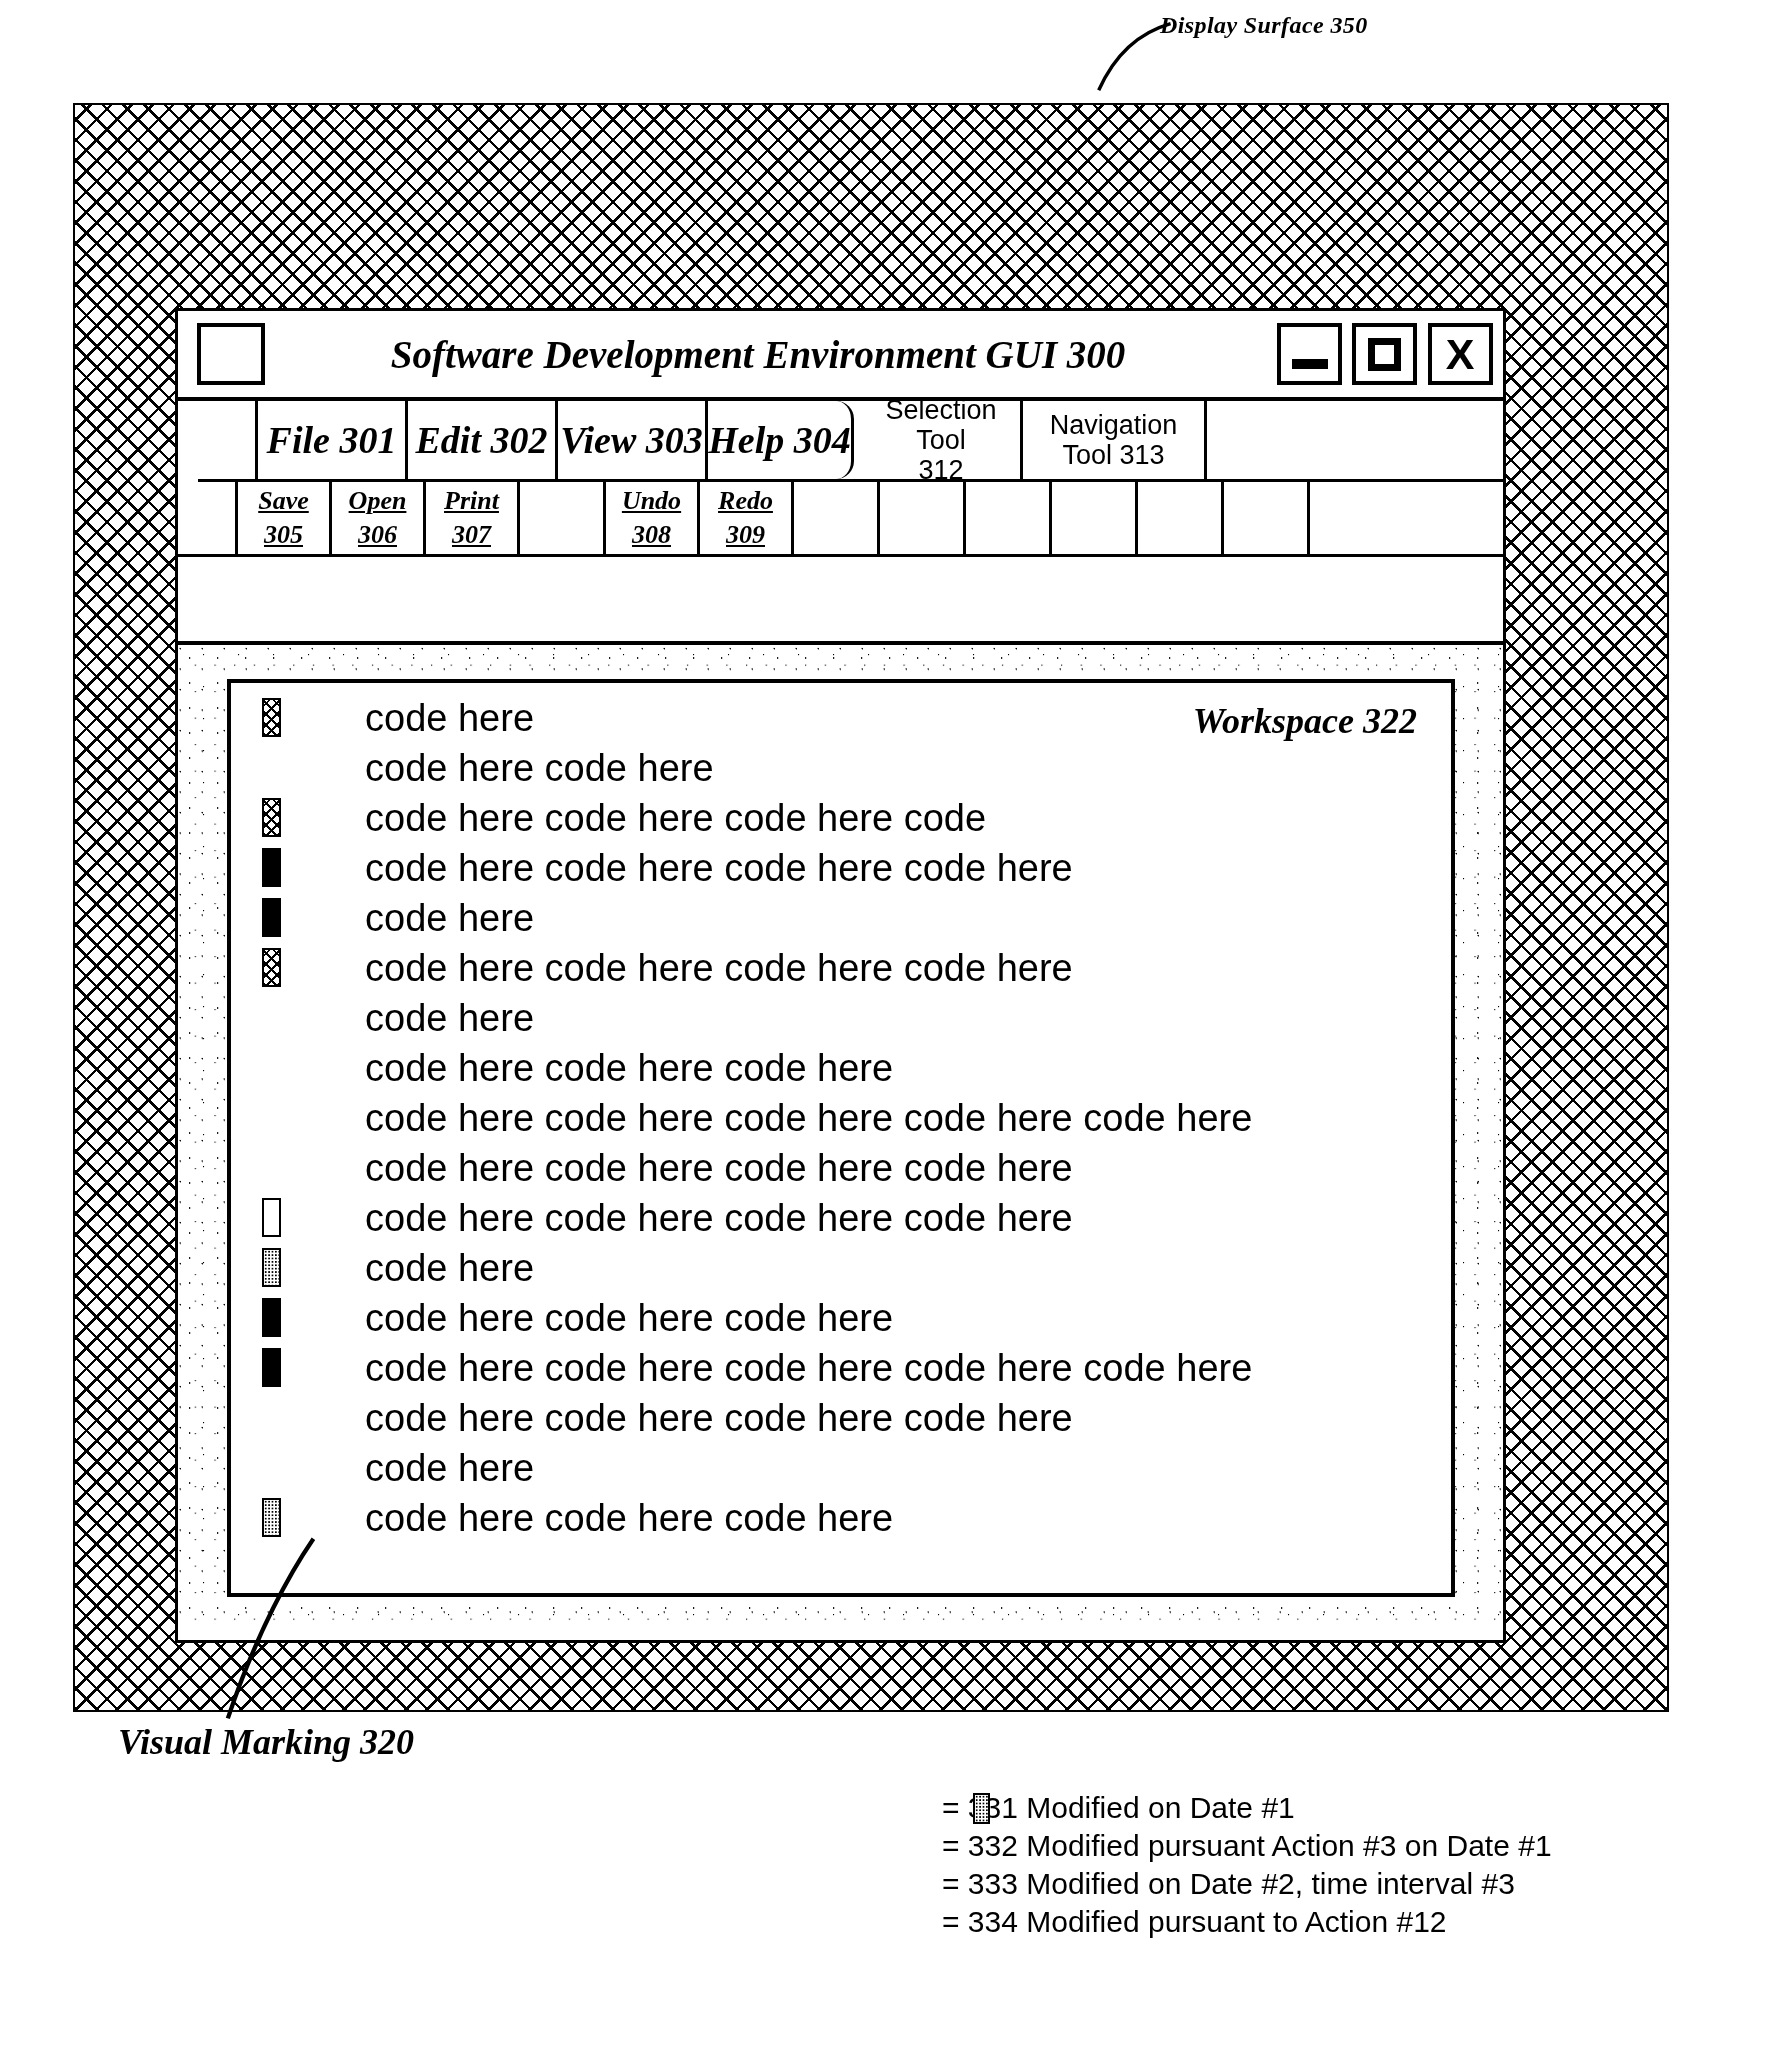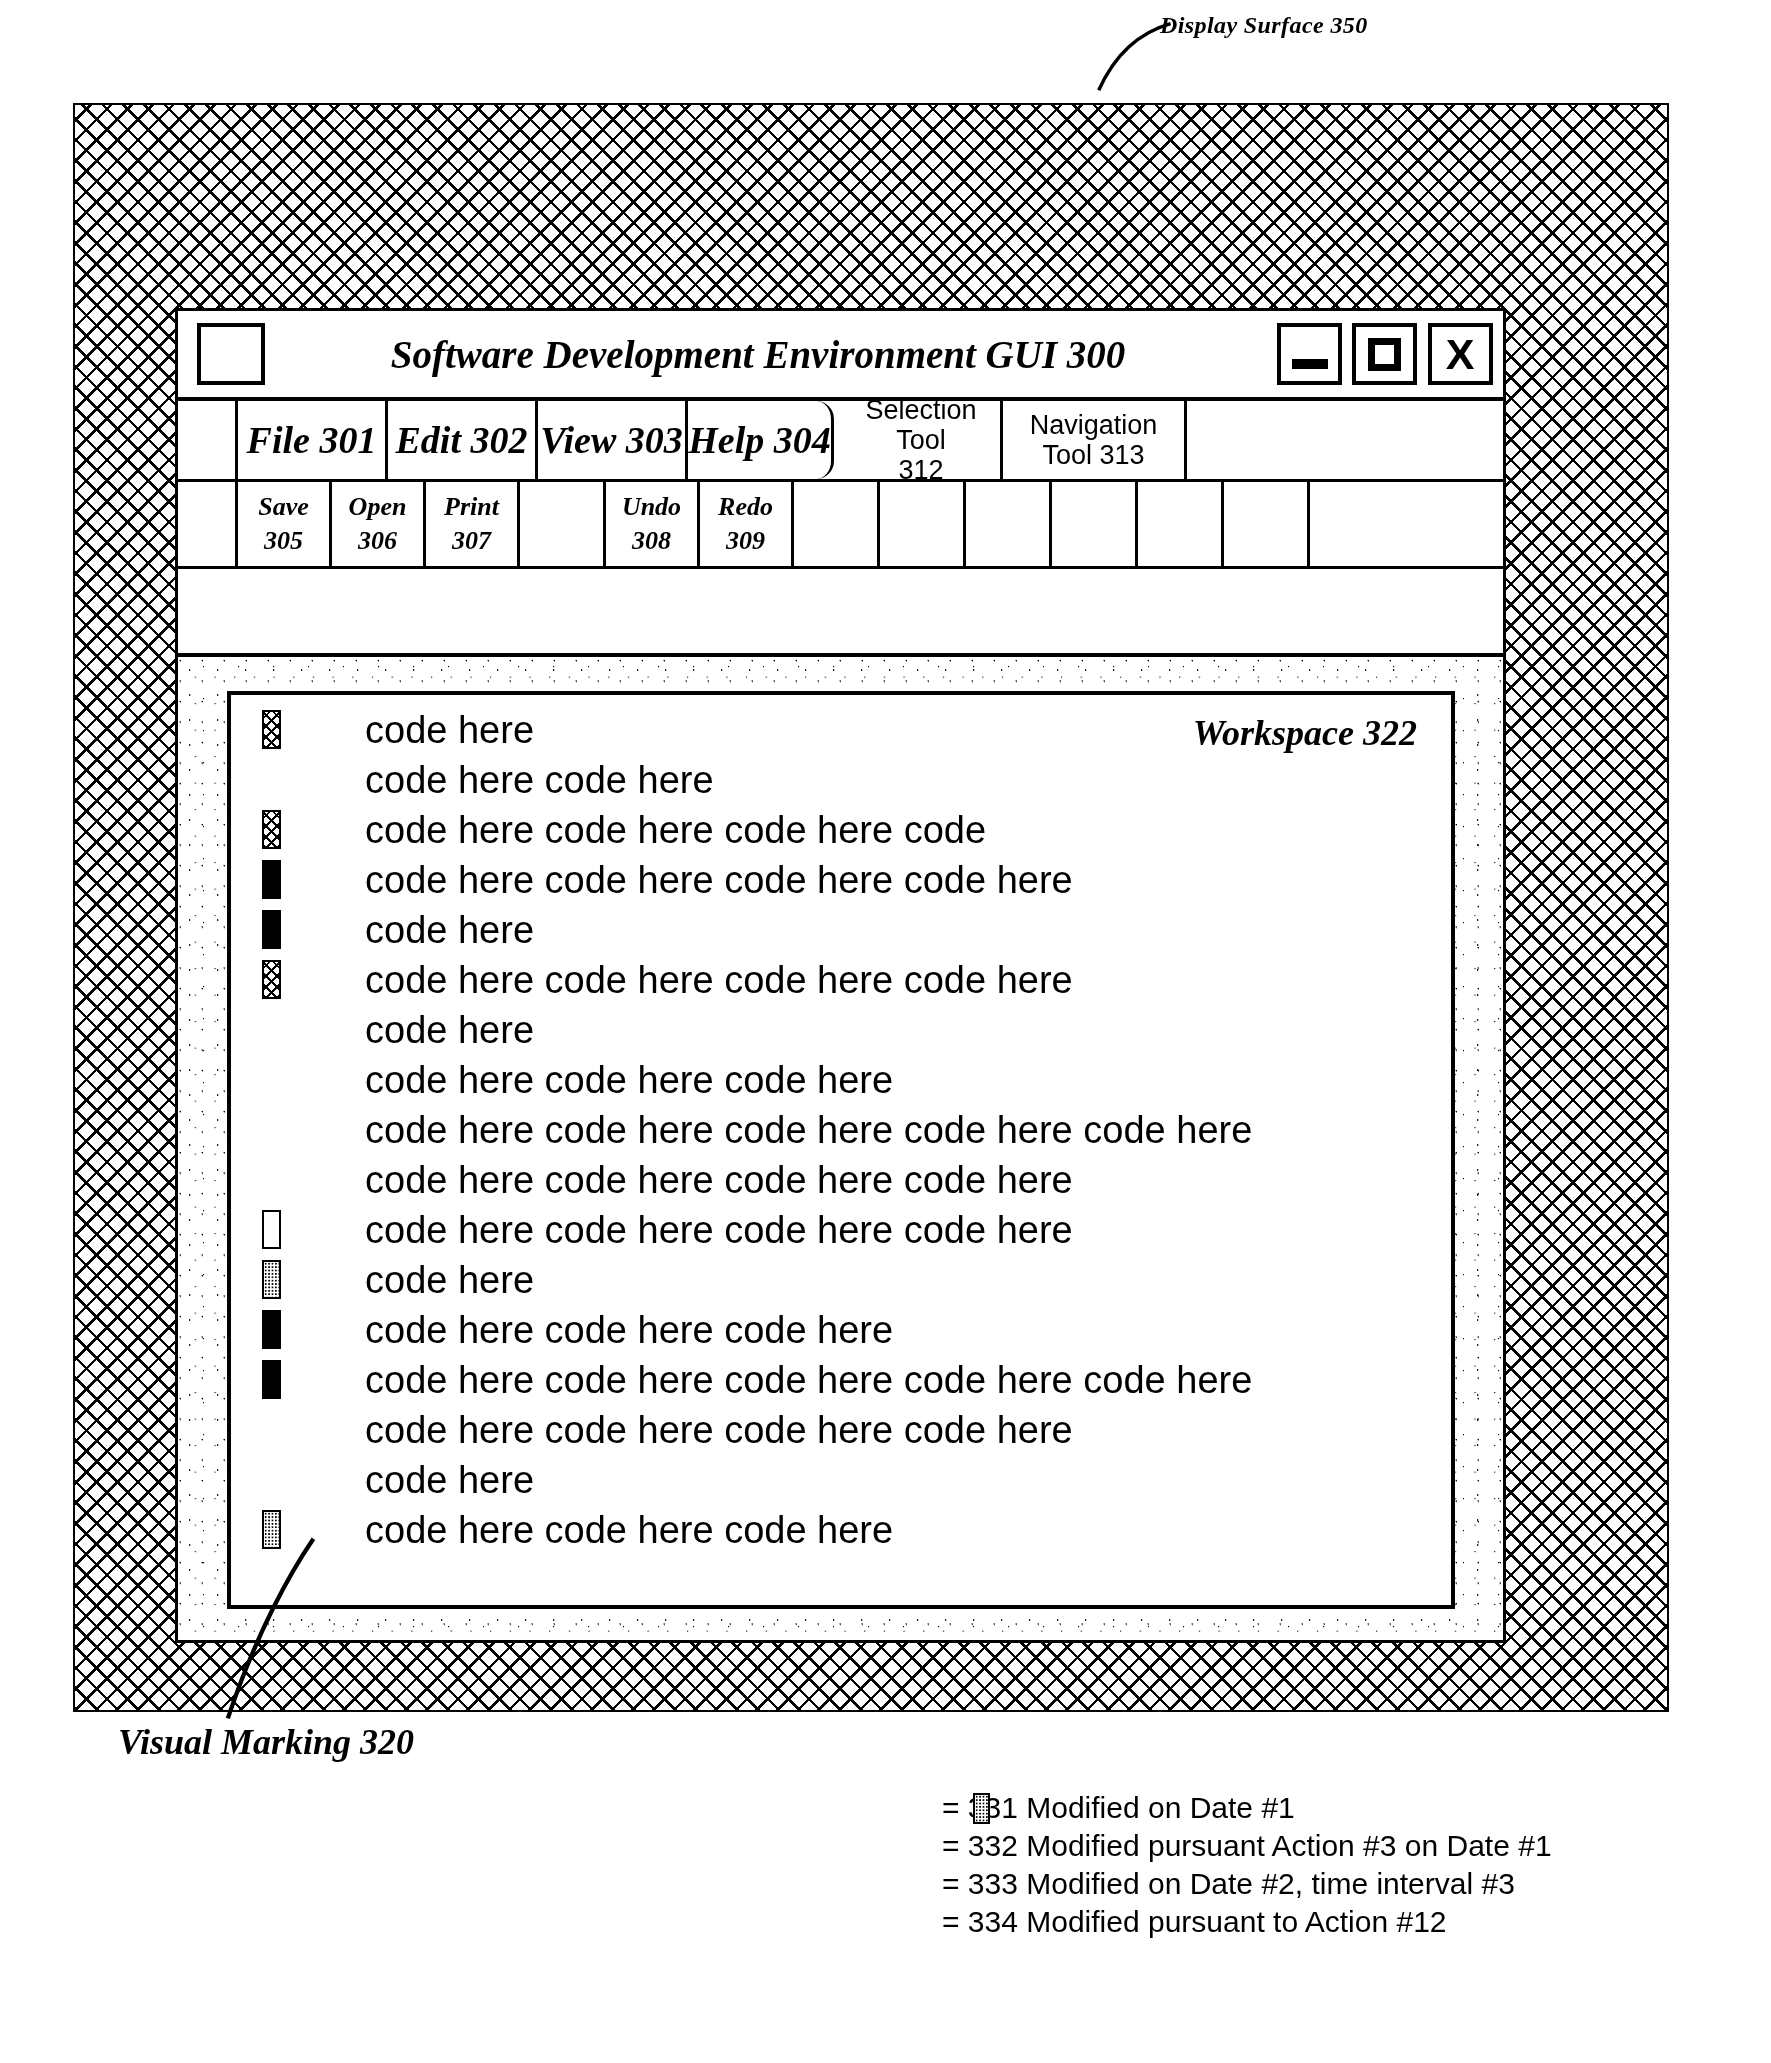--- a/index.html
+++ b/index.html
@@ -53,36 +53,36 @@
   .win-btn{
     flex:none; width:65px; height:62px; margin-right:10.3px;
     border:4.3px solid #000; box-sizing:border-box; background:#fff;
     display:flex; align-items:center; justify-content:center;
   }
   #btn-minimize .glyph{ width:36px; height:10.3px; background:#000; margin-top:20.5px; }
   #btn-maximize .glyph{ width:33px; height:33px; border:7.7px solid #000; box-sizing:border-box; }
   #btn-close .glyph{ font-size:43px; font-weight:bold; line-height:1; font-family:"Liberation Sans", sans-serif; }
 
   
-  #menu-bar{ display:flex; height:81px; border-bottom:3.4px solid #000; box-sizing:border-box; }
+  #menu-bar{ display:flex; height:81px; border-bottom:3.4px solid #000; box-sizing:border-box;margin-left:20px; }
   .menu-cell{
     border-right:3.4px solid #000; box-sizing:border-box;
     display:flex; align-items:center; justify-content:center; text-align:center;
   }
   .menu-cell.spacer-left{ width:60px; }
   .menu-label-serif{ font-size:38px; white-space:nowrap; }
   .menu-label-sans{ font-size:27px; line-height:1.12; }
   #menu-cell-file,#menu-cell-edit,#menu-cell-view{ width:150px; }
   #menu-cell-help{ width:146px;border-radius:18px; }
   #menu-cell-selection{ width:169px;padding-left:8px; }
   #menu-cell-navigation{ width:184px; }
   #menu-cell-tail{ flex:1; border-right:none; }
 
   
-  #tool-bar{ display:flex; height:87px; border-bottom:3.4px solid #000; box-sizing:border-box; }
+  #tool-bar{ display:flex; height:75px; border-bottom:3.4px solid #000; box-sizing:border-box;text-decoration:underline; }
   .tool-cell{
     border-right:3.4px solid #000; box-sizing:border-box;
     display:flex; flex-direction:column; align-items:center; justify-content:center;
     font-size:26px; line-height:1.32; text-align:center;
   }
   .tool-cell.spacer-left{ width:60px; }
   .tool-cell.named{ width:94px; }
   .tool-cell.blank{ width:86px; }
   #tool-cell-tail{ flex:1; border-right:none; }
 

